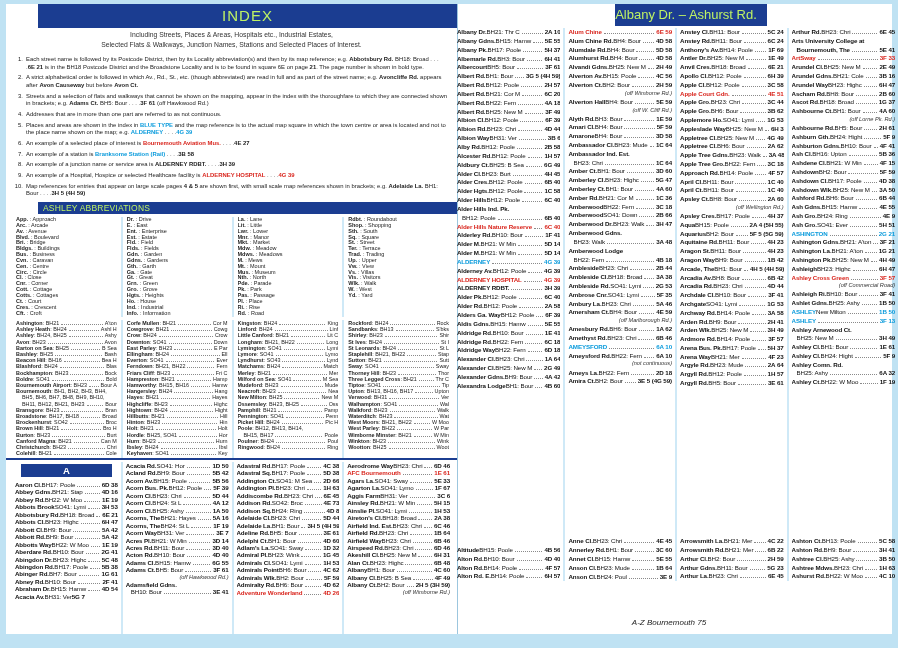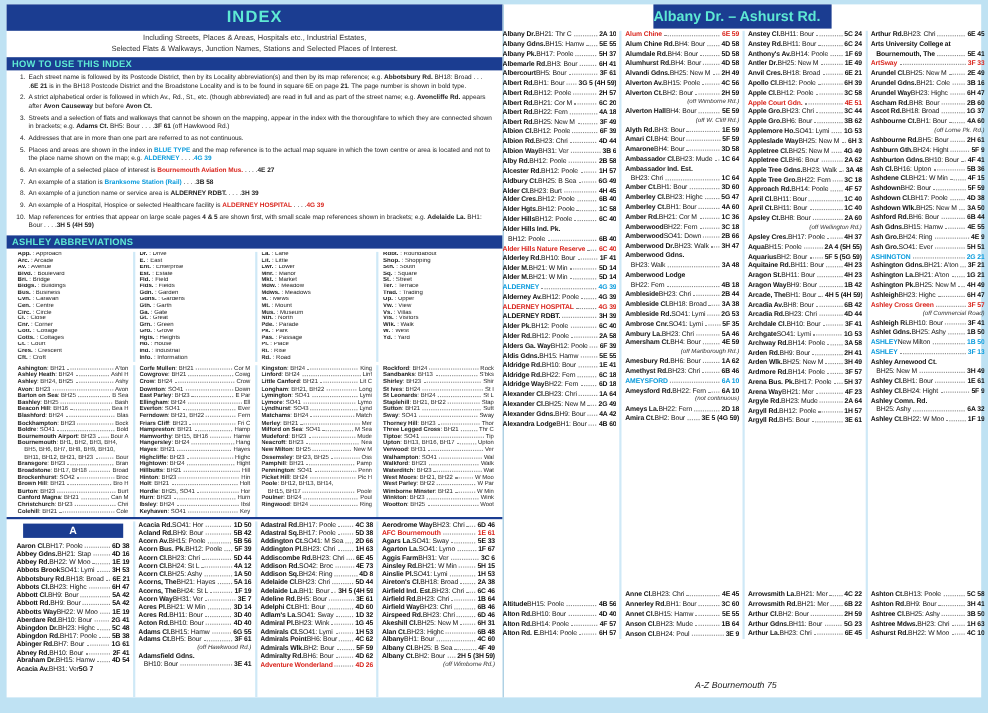--- a/index.html
+++ b/index.html
@@ -1,21 +1,21 @@
 <!DOCTYPE html>
 <html><head>
 <meta charset="utf-8">
 <style>
   html,body{margin:0;padding:0;}
   body{width:898px;height:648px;background:#bfe2f3;font-family:"Liberation Sans",sans-serif;position:relative;overflow:hidden;}
   .spread{position:absolute;left:6px;top:4px;width:886px;height:630px;display:flex;}
   .page{background:#ffffff;position:relative;display:flex;flex-direction:column;}
   .page-left{width:452px;}
   .page-right{width:434px;border-left:1px solid #9cc6de;align-items:center;}
-  .bar{background:#1b3d91;color:#5eead4;font-weight:bold;}
+  .bar{background:#1b3d91;color:#bef264;font-weight:normal;margin-left:32px;}
   .index-bar{height:24px;line-height:24px;text-align:center;font-size:15px;letter-spacing:1px;}
   .intro{height:22px;text-align:center;font-size:6.8px;color:#333;padding-top:2px;line-height:1.45;}
   .sec-bar{height:12px;line-height:12px;font-size:8.5px;padding-left:5px;letter-spacing:.2px;}
   .howto{height:146px;padding:4px 8px 0 8px;font-size:5.9px;color:#222;overflow:hidden;}
   .inst{display:flex;gap:3px;margin-bottom:3.2px;line-height:1.28;}
   .inum{width:9px;text-align:right;flex:none;}
   .itxt{flex:1;}
   .f-B{font-weight:bold;}
   .f-b{font-weight:bold;color:#0a9bdc;}
   .f-r{font-weight:bold;color:#d9251d;}
@@ -53,21 +53,20 @@
 <body>
 
 <div class="spread">
 
   <div class="page page-left">
     <div class="bar index-bar">INDEX</div>
     <div class="intro">
       <div>Including Streets, Places &amp; Areas, Hospitals etc., Industrial Estates,</div>
       <div>Selected Flats &amp; Walkways, Junction Names, Stations and Selected Places of Interest.</div>
     </div>
-    <div class="bar sec-bar">HOW TO USE THIS INDEX</div>
     <div class="howto">
         <div class="inst">
           <span class="inum">1.</span>
           <span class="itxt">Each street name is followed by its Postcode District, then by its Locality abbreviation(s) and then by its map reference; e.g. <span class="f-B">Abbotsbury Rd.</span> BH18: Broad . . . .<span class="f-B">6E 21</span> is in the BH18 Postcode District and the Broadstone Locality and is to be found in square 6E on page <span class="f-B">21</span>. The page number is shown in bold type.</span>
         </div>
         <div class="inst">
           <span class="inum">2.</span>
           <span class="itxt">A strict alphabetical order is followed in which Av., Rd., St., etc. (though abbreviated) are read in full and as part of the street name; e.g. <span class="f-B">Avoncliffe Rd.</span> appears after <span class="f-B">Avon Causeway</span> but before <span class="f-B">Avon Ct.</span></span>
         </div>
         <div class="inst">

